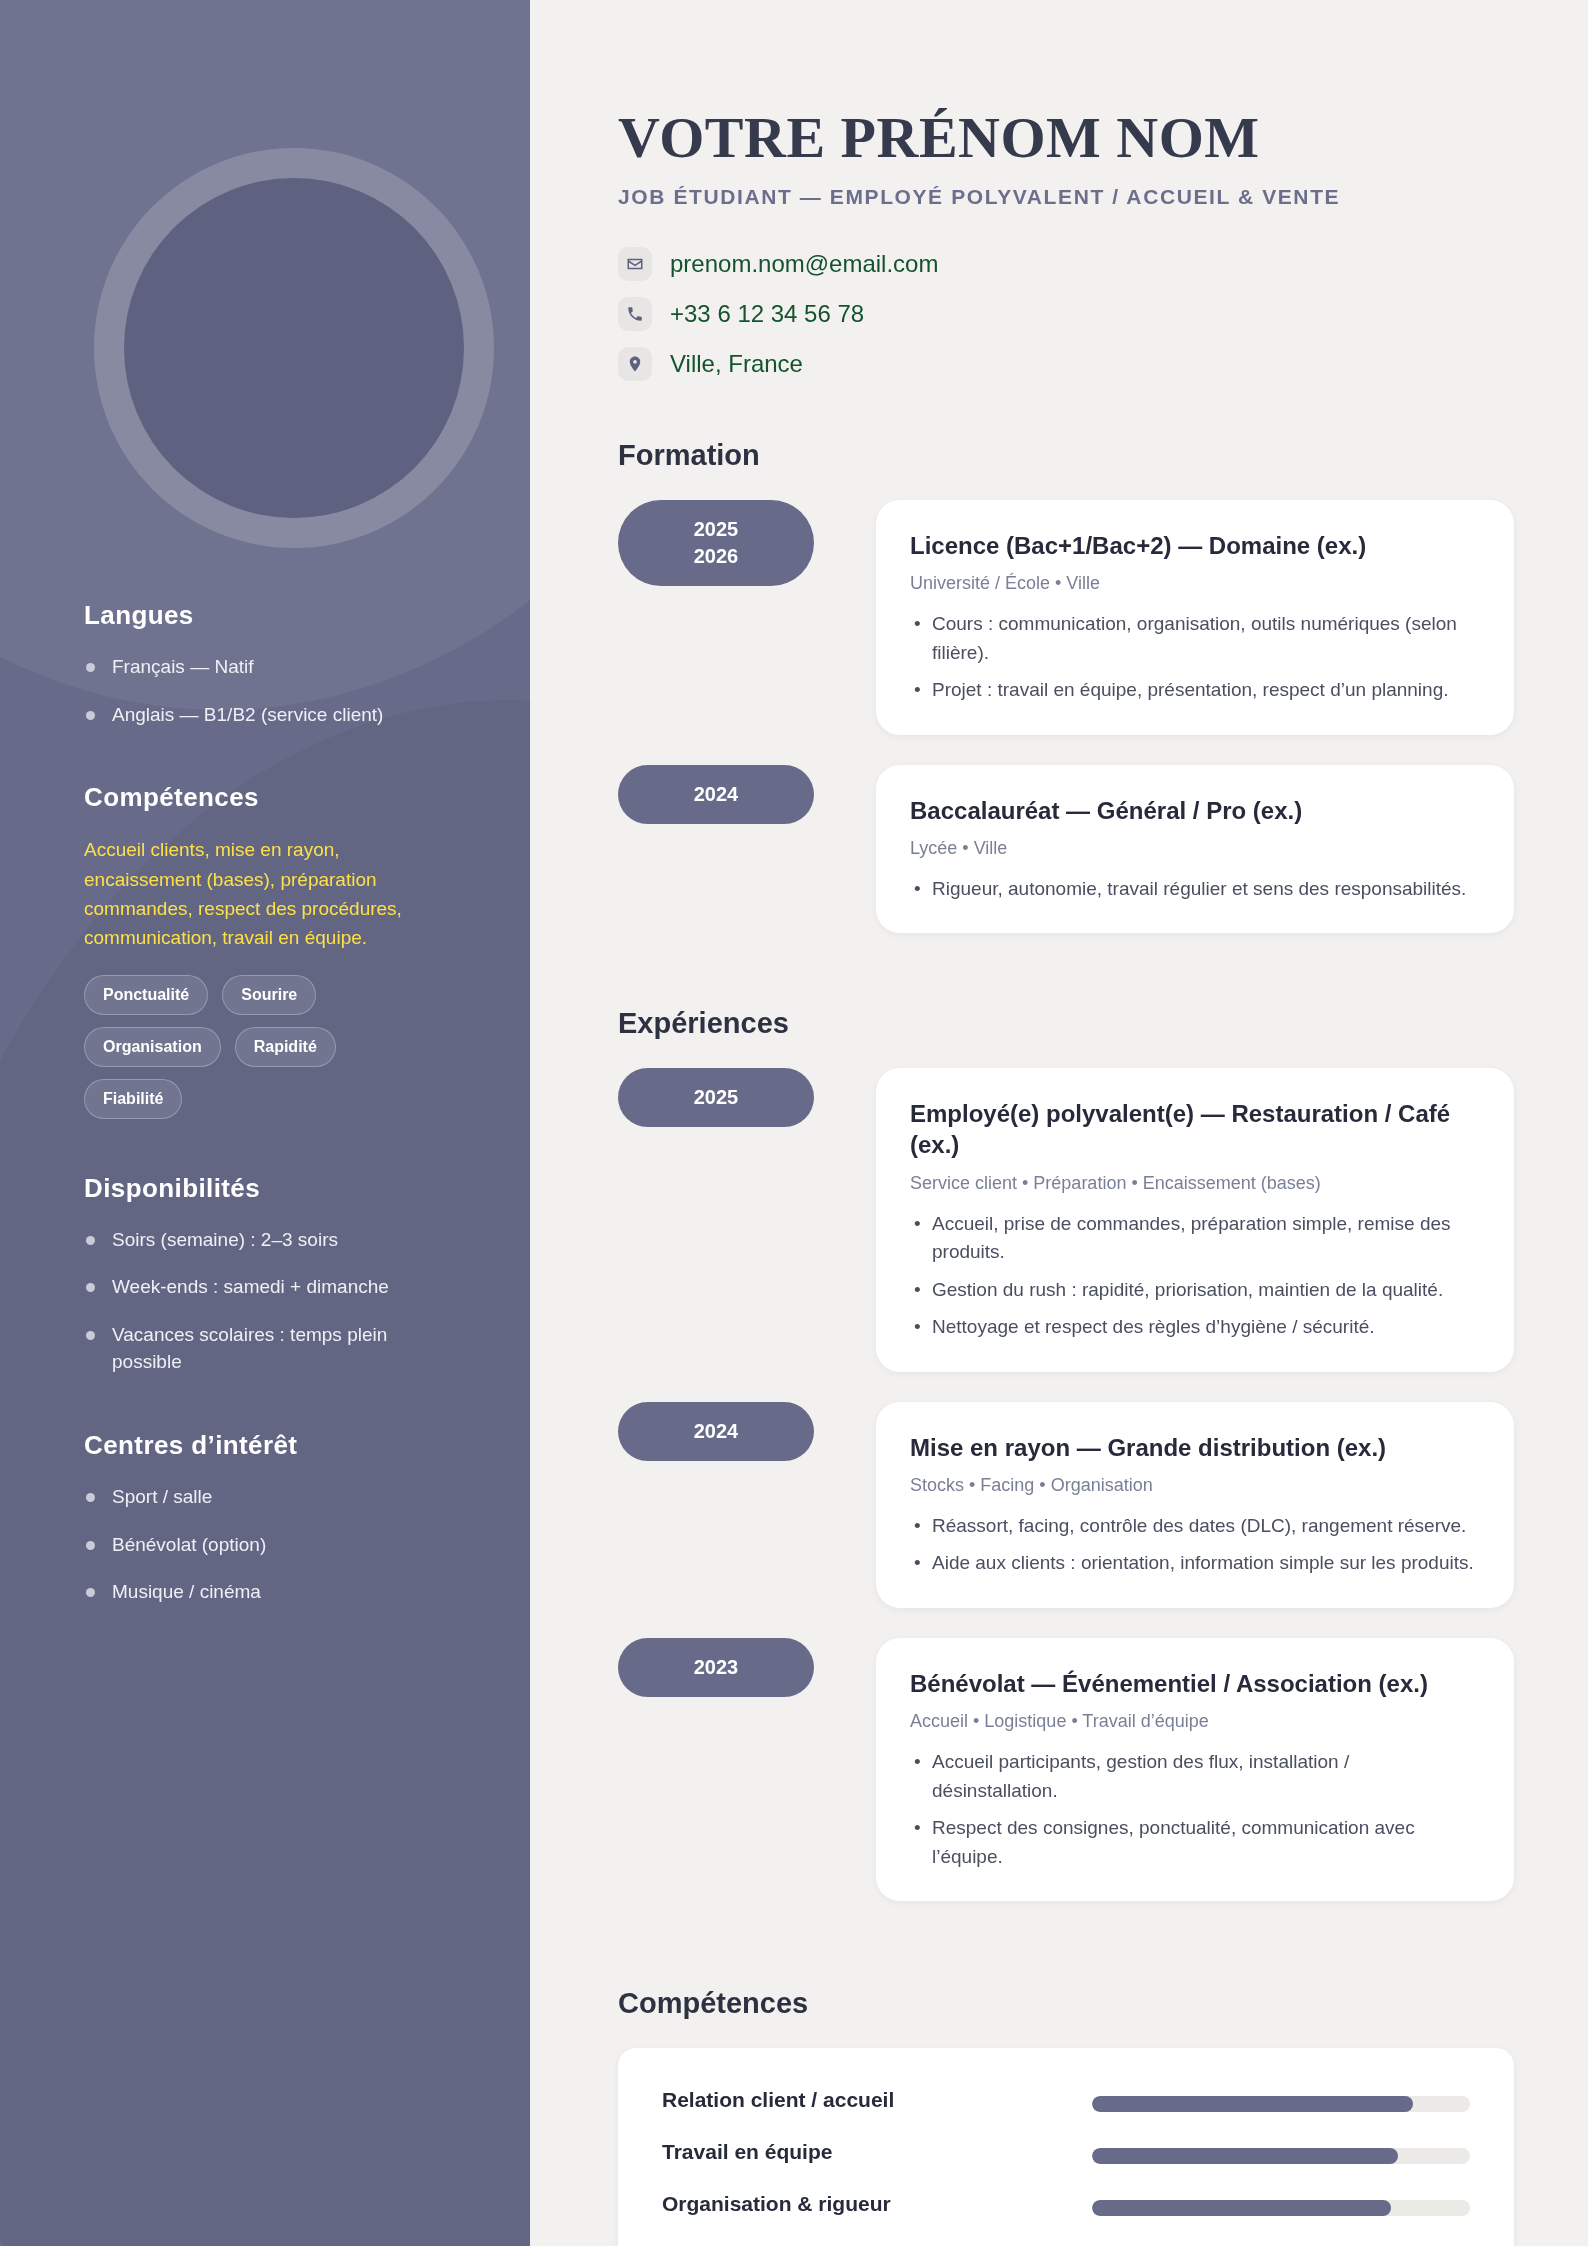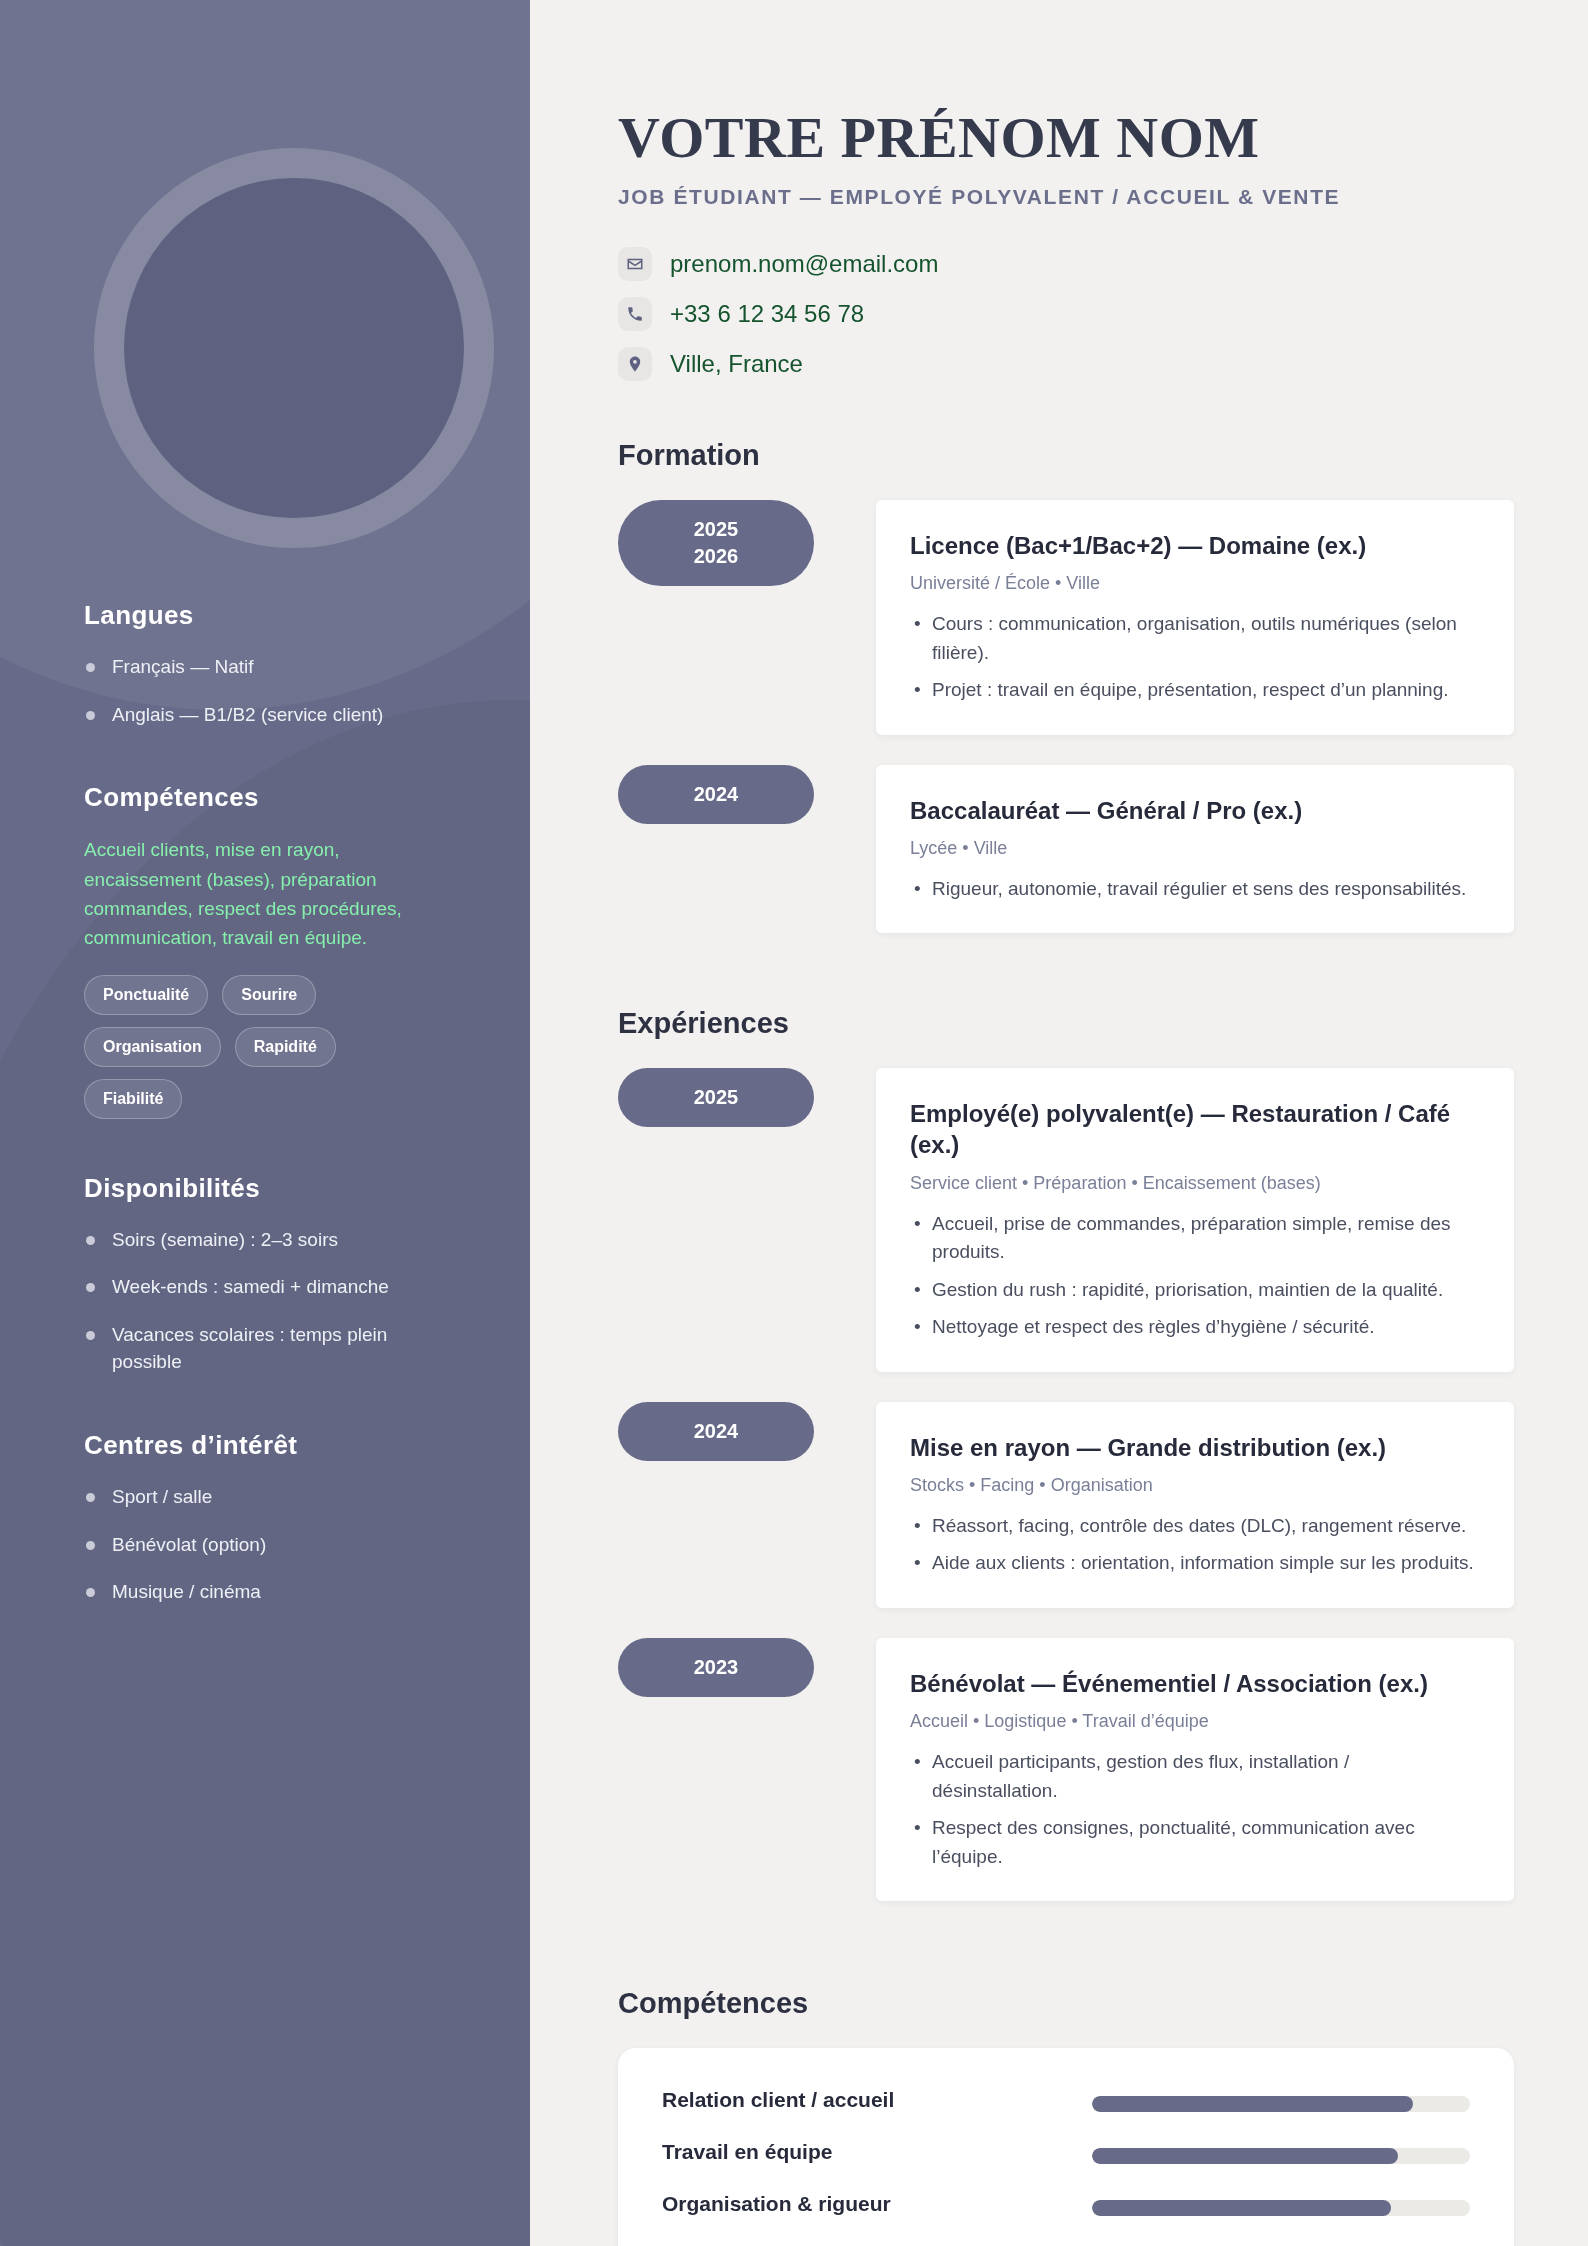--- a/index.html
+++ b/index.html
@@ -106,21 +106,21 @@
     position: absolute;
     left: 2px;
     top: 10px;
     width: 9px;
     height: 9px;
     border-radius: 50%;
     background: #c9cbd8;
   }
 
   .side-para {
-    color: #86efac;
+    color: #fde047;
     font-size: 19px;
     line-height: 1.55;
     margin-bottom: 22px;
   }
 
   .tags {
     display: flex;
     flex-wrap: wrap;
     gap: 12px 14px;
     max-width: 300px;
@@ -205,21 +205,21 @@
     font-size: 20px;
     font-weight: bold;
     padding: 16px 0;
     line-height: 1.35;
   }
   .chip .yr { display: block; }
 
   .card {
     flex: 1;
     background: #ffffff;
-    border-radius: 6px;
+    border-radius: 24px;
     padding: 30px 34px 30px 34px;
     box-shadow: 0 2px 7px rgba(40,40,60,0.055);
   }
   .card-title {
     color: #262a3a;
     font-size: 24px;
     font-weight: bold;
     line-height: 1.3;
   }
   .card-sub {

